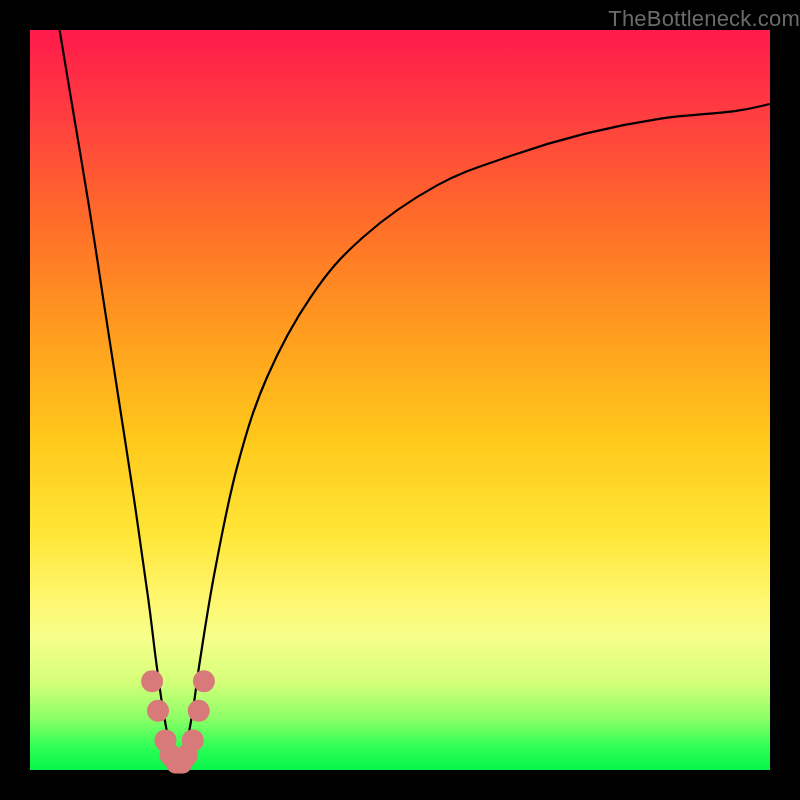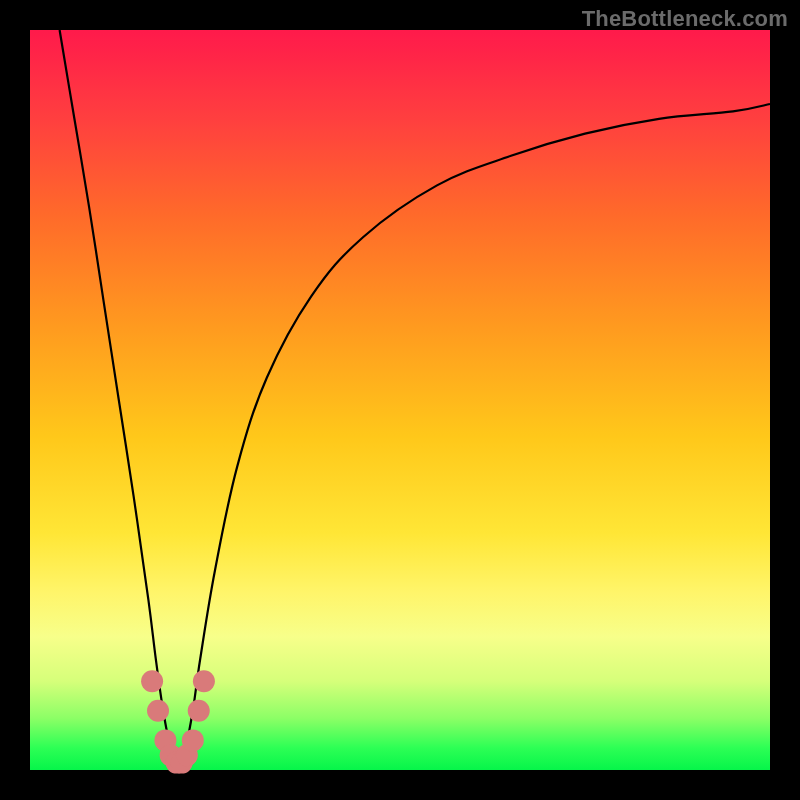--- a/index.html
+++ b/index.html
@@ -28,24 +28,24 @@
       #f7ff8a 82%,
       #d6ff7a 88%,
       #8cff66 93%,
       #2dff55 97%,
       #06f54a 100%
     );
   }
   .watermark {
     position: absolute;
     top: 6px;
-    right: 12px;
+    right: 0;
     color: #6b6b6b;
     font-size: 22px;
-    font-weight: 700;
+    font-weight: 400;
     letter-spacing: 0.2px;
     user-select: none;
   }
   svg.curve {
     position: absolute;
     left: 0;
     top: 0;
     width: 740px;
     height: 740px;
     overflow: visible;

